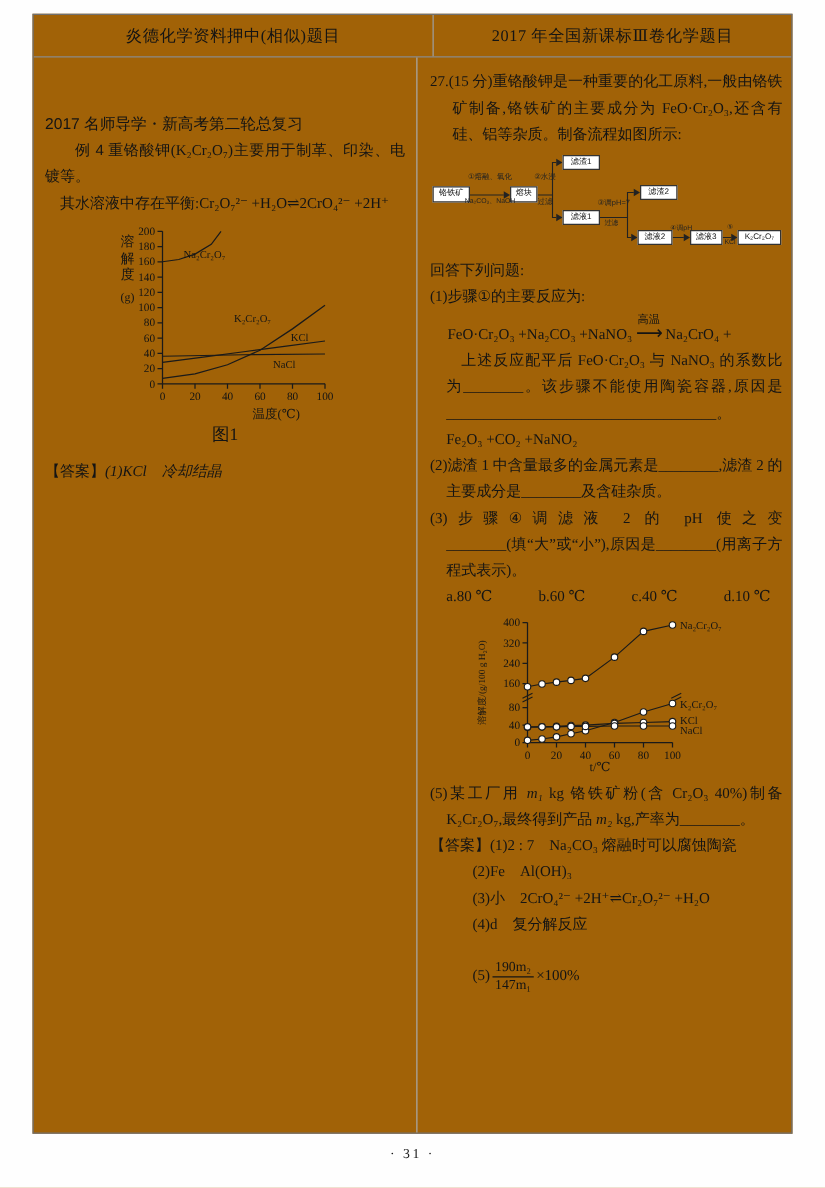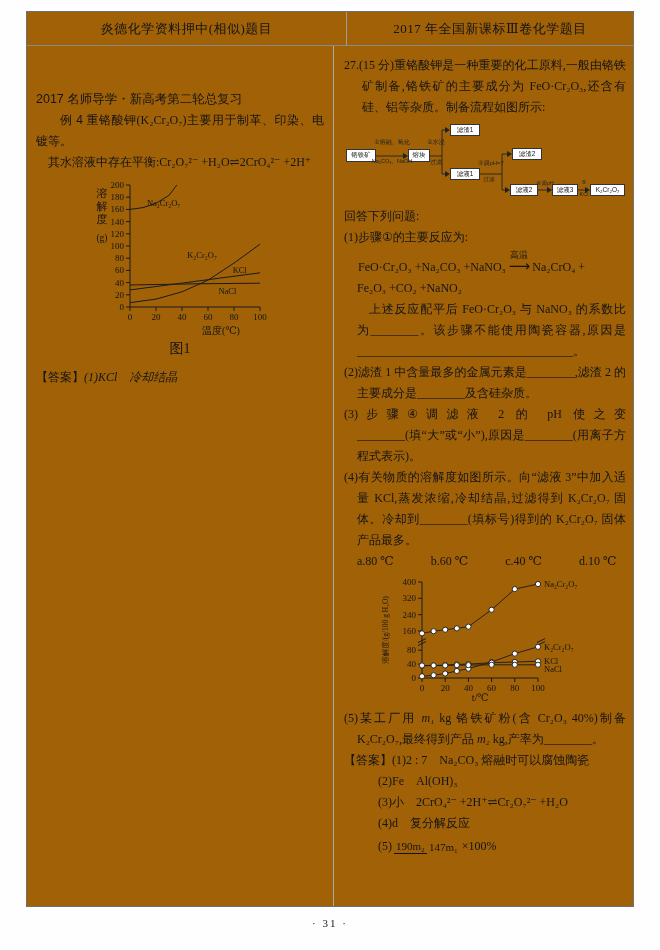--- a/index.html
+++ b/index.html
@@ -22,21 +22,21 @@
   .hang27{padding-left:18px;text-indent:-18px;}
   .hangnum{padding-left:13px;text-indent:-13px;}
   .sub13{margin-left:13px;}
   .eq-block{margin-left:14px;padding-top:8px;}
   .cond-arrow{display:inline-block;position:relative;margin:0 3px;}
   .cond-arrow .cond{position:absolute;left:50%;top:-11px;transform:translateX(-50%);font-size:9px;white-space:nowrap;}
   .cond-arrow .arrowbody{font-size:15px;font-family:"DejaVu Sans",sans-serif;letter-spacing:-1px;}
   .options-row{margin-left:13px;display:flex;justify-content:space-between;width:92%;line-height:21px;gap:17px;}
   .ans-italic{font-style:italic;}
   .ans-line{margin-left:34px;}
-  .frac{display:inline-flex;flex-direction:row;text-align:center;vertical-align:middle;line-height:1.15;font-size:11px;margin:4px 2px;align-items:flex-end;}
+  .frac{display:inline-flex;flex-direction:column;text-align:center;vertical-align:middle;line-height:1.15;font-size:11px;margin:16px 2px;align-items:flex-end;}
   .frac .num{border-bottom:1px solid #141414;padding:0 2px;}
   .frac .den{padding:0 2px;}
   .fig-wrap{text-align:center;margin-top:6px;}
   .figcap{text-align:center;font-size:14px;line-height:16px;margin-top:0px;}
   .answer-p{margin-top:10px;}
   svg{font-family:"Liberation Serif","DejaVu Serif",serif;}
   
   .flow{position:relative;width:280px;height:80px;margin:4px 0 4px 2px;
         font-family:"Liberation Sans","DejaVu Sans",sans-serif;}
   .fbox{position:absolute;border:0.9px solid #333;background:#fff;font-size:6.5px;line-height:1;
@@ -161,26 +161,25 @@
           <div class="flabel" style="left:143px;top:55px;font-size:5.5px;">过滤</div>
           <div class="flabel" style="left:199px;top:59px;font-size:5.5px;">④调pH</div>
           <div class="flabel" style="left:238px;top:58px;font-size:5.5px;">⑤</div>
           <div class="flabel" style="left:238px;top:70px;font-size:5.5px;">KCl</div>
         </div>
 
         <p>回答下列问题:</p>
         <p class="hangnum">(1)步骤①的主要反应为:</p>
 
         <p class="eq-block"><span>FeO·Cr₂O₃ +Na₂CO₃ +NaNO₃</span><span class="cond-arrow"><span class="cond">高温</span><span class="arrowbody">⟶</span></span><span>Na₂CrO₄ +</span></p>
+        <p class="sub13 indent1">上述反应配平后 FeO·Cr₂O₃ 与 NaNO₃ 的系数比为________。该步骤不能使用陶瓷容器,原因是____________________________________。</p>
+
         <p class="sub13">Fe₂O₃ +CO₂ +NaNO₂</p>
-
-        <p class="sub13 indent1">上述反应配平后 FeO·Cr₂O₃ 与 NaNO₃ 的系数比为________。该步骤不能使用陶瓷容器,原因是____________________________________。</p>
         <p class="hangnum">(2)滤渣 1 中含量最多的金属元素是________,滤渣 2 的主要成分是________及含硅杂质。</p>
         <p class="hangnum">(3)步骤④调滤液 2 的 pH 使之变________(填“大”或“小”),原因是________(用离子方程式表示)。</p>
-        <p class="hangnum">(4)有关物质的溶解度如图所示。向“滤液 3”中加入适量 KCl,蒸发浓缩,冷却结晶,过滤得到 K₂Cr₂O₇ 固体。冷却到________(填标号)得到的 K₂Cr₂O₇ 固体产品最多。</p>
 
         <div class="options-row">
           <span>a.80 ℃</span>
           <span>b.60 ℃</span>
           <span>c.40 ℃</span>
           <span>d.10 ℃</span>
         </div>
 
         <div class="fig-wrap" style="margin-top:2px;">
           <div id="fig2"><svg width="218" height="130" viewBox="0 0 218 130">

